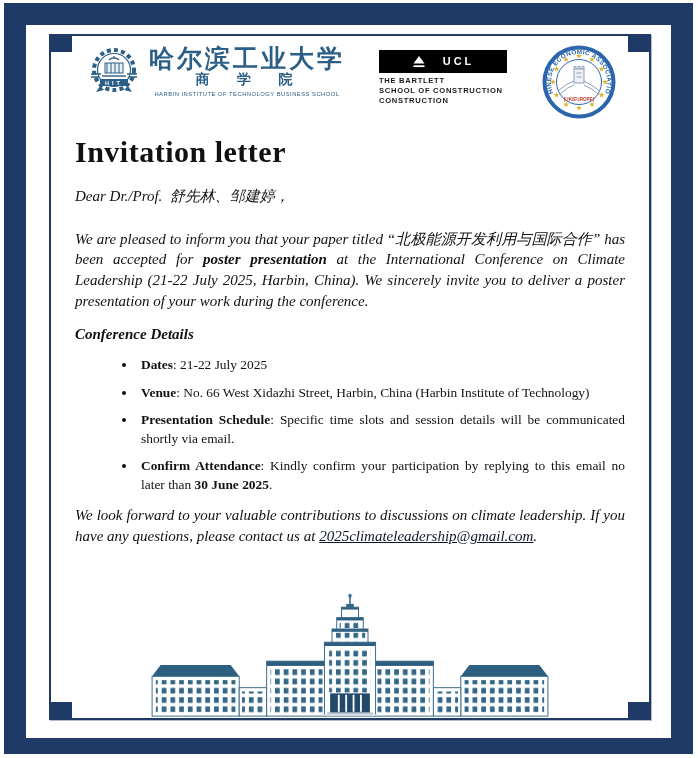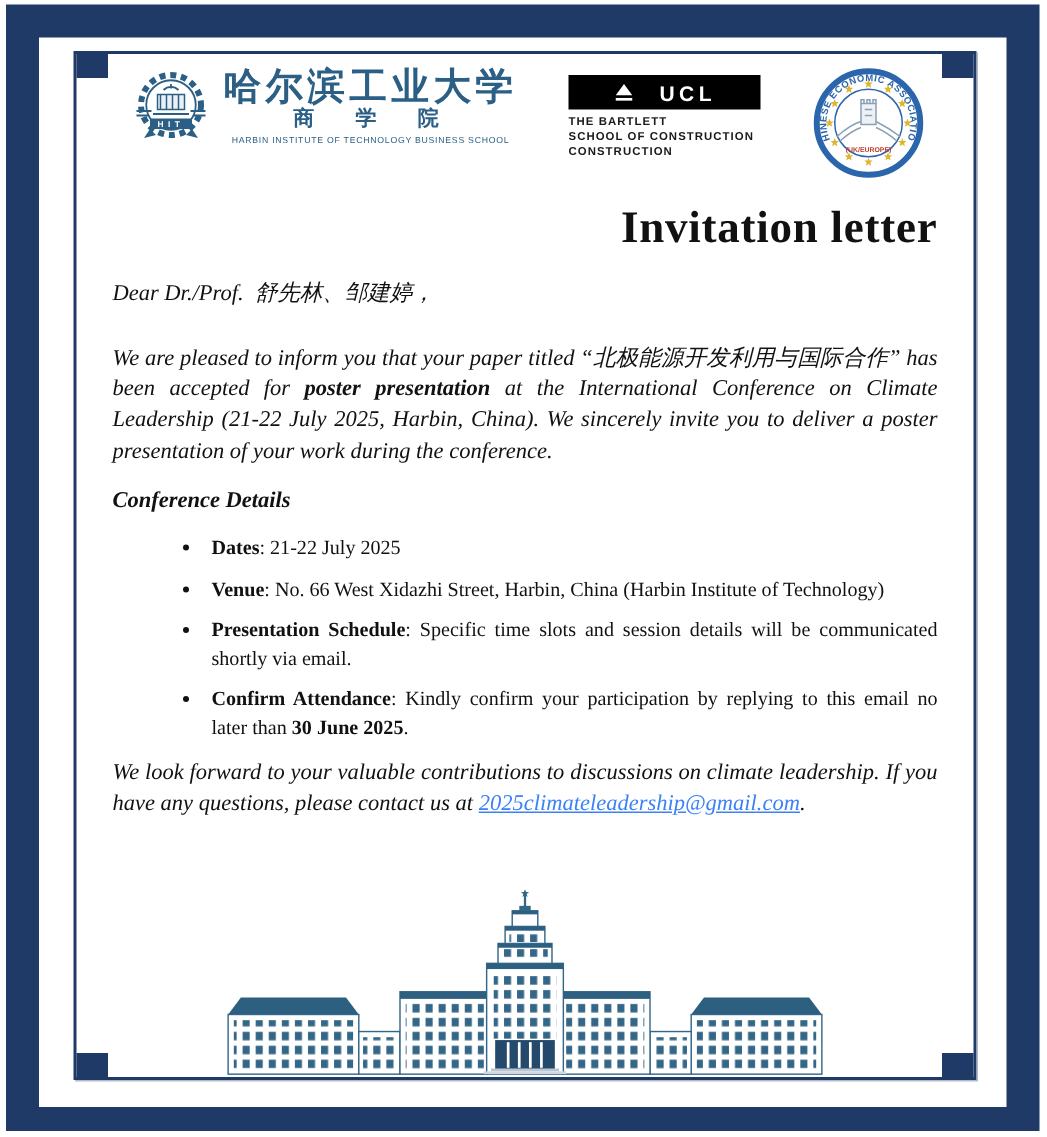--- a/index.html
+++ b/index.html
@@ -17,36 +17,36 @@
 
   
   .logos{display:flex;align-items:flex-start;justify-content:space-between;padding:2px 8px 0 10px;height:76px;}
   .hit{display:flex;align-items:flex-start;}
   .hit-text{margin-left:6px;text-align:center;color:#2b5f86;}
   .hit-cn{font-size:25px;font-weight:bold;letter-spacing:3px;line-height:1.05;white-space:nowrap;}
   .hit-school{font-size:14px;font-weight:bold;letter-spacing:12px;line-height:1.2;margin-left:6px;font-family:Liberation Serif, serif;}
   .hit-en{font-size:5.8px;letter-spacing:.5px;font-family:"Liberation Sans",sans-serif;margin-top:2px;white-space:nowrap;}
   .ucl{margin-top:4px;}
   .ucl-box{width:128px;height:23px;background:#000;display:flex;align-items:center;justify-content:center;gap:5px;}
-  .ucl-word{color:#fff;font-family:"Liberation Sans",sans-serif;font-weight:bold;font-size:14px;letter-spacing:3px;line-height:1;padding-left:12px;}
+  .ucl-word{color:#fff;font-family:"Liberation Sans",sans-serif;font-weight:bold;font-size:11px;letter-spacing:3px;line-height:1;padding-left:12px;}
   .ucl-lines{font-family:"Liberation Sans",sans-serif;font-weight:bold;font-size:7.6px;letter-spacing:.7px;color:#1a1a1a;line-height:1.32;margin-top:3px;}
   .cea{margin-top:-2px;}
 
   
-  h1{margin:13px 0 0;text-align:right;font-size:30px;font-weight:bold;letter-spacing:.5px;}
+  h1{margin:13px 0 0;text-align:left;font-size:30px;font-weight:bold;letter-spacing:.5px;}
   p{margin:0;font-size:15px;line-height:1.38;font-style:italic;}
   .salutation{margin-top:17px;}
   .intro{margin-top:22px;text-align:justify;}
   .heading{margin-top:13px;font-weight:bold;}
   ul{margin:11px 0 0;padding-left:62px;}
   li{font-size:13.4px;line-height:1.38;margin-bottom:9px;padding-left:4px;text-align:justify;}
   .outro{margin-top:11px;text-align:justify;}
   .closing{margin-top:26px;line-height:1.28;}
   .b{font-weight:bold;}
-  .link{color:#3b82f6;text-decoration:underline;}
+  .link{color:#0f172a;text-decoration:underline;}
 
   
   .building{position:absolute;bottom:0;left:50%;transform:translateX(-50%);}
 </style>
 </head>
 <body>
 
 <div class="page">
   <div class="frame">
     <div class="paper">

